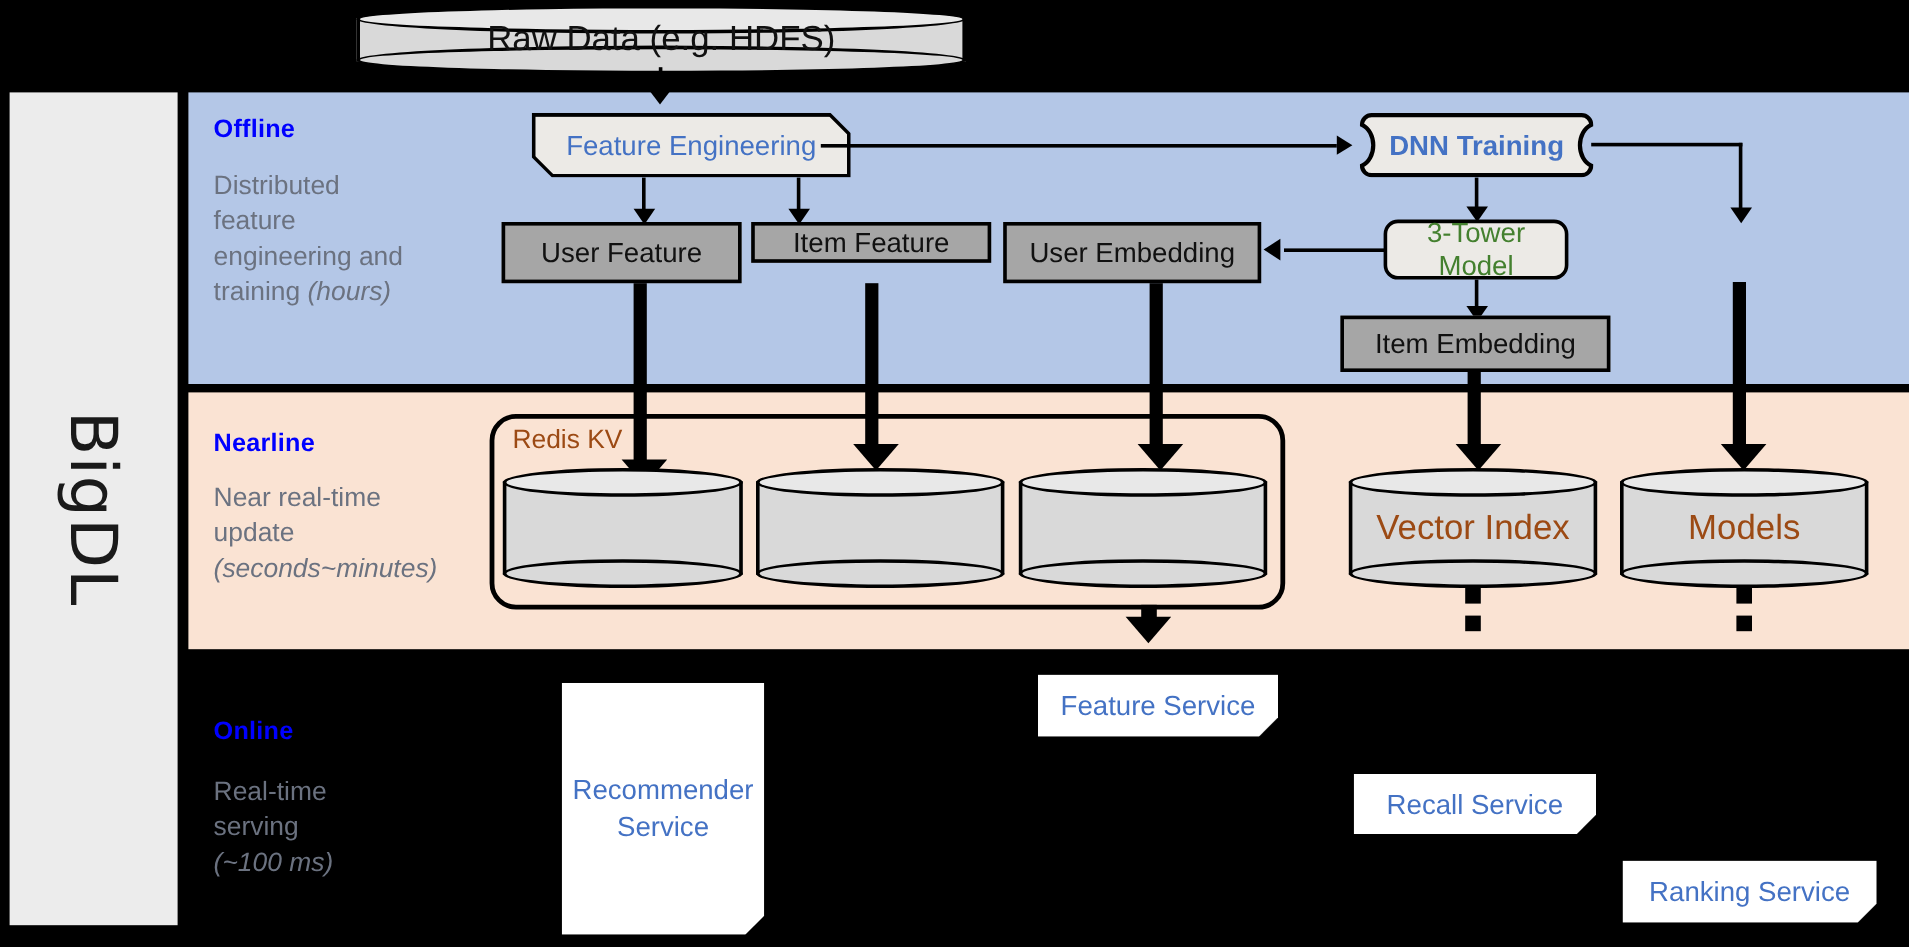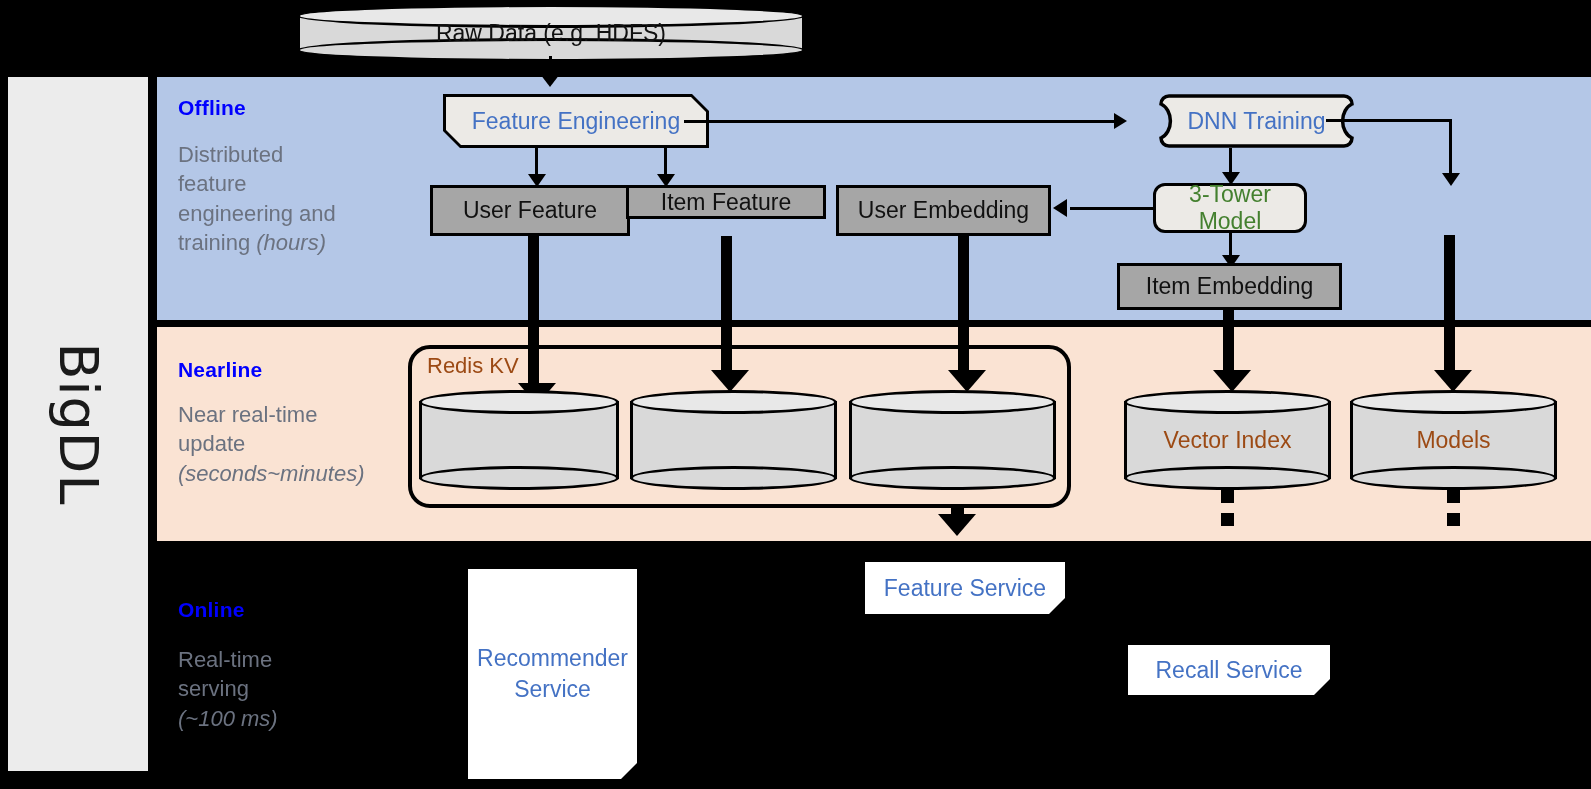--- a/index.html
+++ b/index.html
@@ -44,21 +44,21 @@
 
   
   .cyl{position:absolute;}
   .cyl .body{position:absolute;left:0;right:0;top:11px;bottom:11px;background:#d9d9d9;
       border-left:3px solid #000;border-right:3px solid #000;}
   .cyl .top{position:absolute;left:0;right:0;top:0;height:24px;background:#e8e8e8;
       border:3px solid #000;border-radius:50%;box-sizing:border-box;}
   .cyl .bot{position:absolute;left:0;right:0;bottom:0;height:24px;background:#d9d9d9;
       border:3px solid #000;border-radius:50%;box-sizing:border-box;}
   .cyl .lbl{position:absolute;inset:0;display:flex;align-items:center;justify-content:center;
-      font-size:23px;z-index:3;}
+      font-size:29px;z-index:3;}
 
   
   .doc{position:absolute;background:#fff;box-sizing:border-box;
        display:flex;align-items:center;justify-content:center;text-align:center;
        font-size:23px;color:#4472c4;
        clip-path:polygon(0 0,100% 0,100% calc(100% - 16px),calc(100% - 16px) 100%,0 100%);}
   .doc .fold{position:absolute;right:0;bottom:0;width:16px;height:16px;
        background:#8a8a8a;clip-path:polygon(100% 0,0 100%,100% 100%);}
 
   
@@ -123,21 +123,21 @@
   </div>
   <div class="ln vline" style="left:549px;top:56px;height:18px;"></div>
   <div class="arrowhead-dn mid" style="left:537px;top:70px;"></div>
 
   <div class="chamfer" style="left:418px;top:94px;width:266px;height:54px;background:#000;margin-left:25px;">
     <div class="chamfer-in">
       <span class="blue-txt">Feature Engineering</span>
     </div>
   </div>
 
-  <div class="notched" style="left:1159px;top:94px;width:195px;height:54px;">
+  <div class="notched" style="left:1133px;top:94px;width:195px;height:54px;font-weight:bold;">
     <svg viewBox="0 0 195 54" preserveAspectRatio="none">
       <path d="M10,2 H185 A8,8 0 0 1 193,10 A14,18 0 0 0 193,44 A8,8 0 0 1 185,52 H10 A8,8 0 0 1 2,44 A14,18 0 0 0 2,10 A8,8 0 0 1 10,2 Z" fill="#eceae6" stroke="#000" stroke-width="3.5"></path>
     </svg>
     <span class="blue-txt">DNN Training</span>
   </div>
 
   <div class="ln hline" style="left:684px;top:120px;width:430px;"></div>
   <div class="arrowhead-rt" style="left:1114px;top:113px;"></div>
 
   <div class="ln vline" style="left:535px;top:148px;height:30px;"></div>
@@ -145,21 +145,21 @@
   <div class="ln vline" style="left:664px;top:148px;height:30px;"></div>
   <div class="arrowhead-dn" style="left:657px;top:174px;"></div>
 
   <div class="ln vline" style="left:1229px;top:148px;height:28px;"></div>
   <div class="arrowhead-dn" style="left:1222px;top:172px;"></div>
 
   <div class="ln hline" style="left:1326px;top:119px;width:126px;"></div>
   <div class="ln vline" style="left:1449px;top:119px;height:58px;"></div>
   <div class="arrowhead-dn" style="left:1442px;top:173px;"></div>
 
-  <div class="box gray-box" style="left:418px;top:185px;width:200px;height:51px;margin-left:12px;">
+  <div class="box gray-box" style="left:418px;top:185px;width:200px;height:51px;">
     <span>User Feature</span>
   </div>
   <div class="box gray-box" style="left:626px;top:185px;width:200px;height:34px;">
     <span>Item Feature</span>
   </div>
   <div class="box gray-box" style="left:836px;top:185px;width:215px;height:51px;">
     <span>User Embedding</span>
   </div>
 
   <div class="box round-box" style="left:1153px;top:183px;width:154px;height:50px;">
@@ -247,14 +247,18 @@
       <span>Service</span>
     </div>
     <div class="fold"></div>
   </div>
 
   <div class="doc" style="left:1128px;top:645px;width:202px;height:50px;">
     <span>Recall Service</span>
     <div class="fold"></div>
   </div>
 
+  <div class="doc" style="left:1352px;top:717px;width:212px;height:52px;">
+    <span>Ranking Service</span>
+    <div class="fold"></div>
+  </div>
 
 </div>
 
 </body></html>

